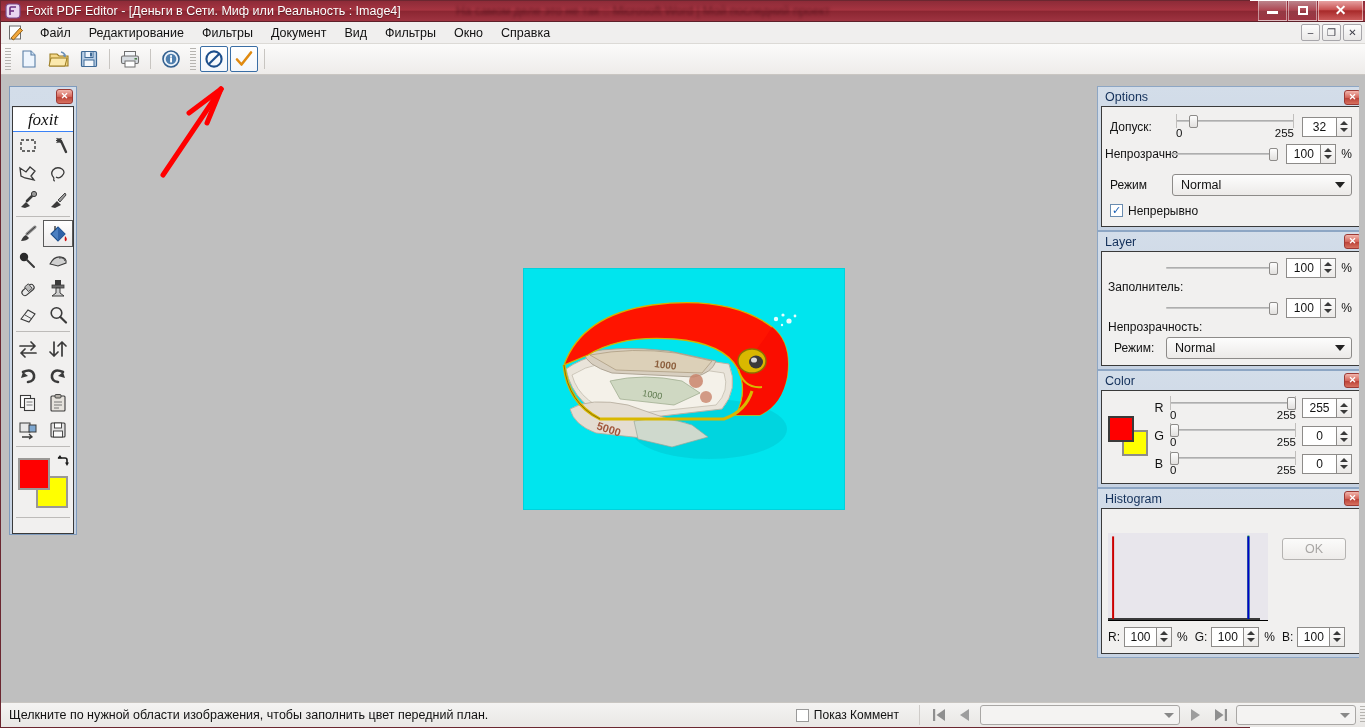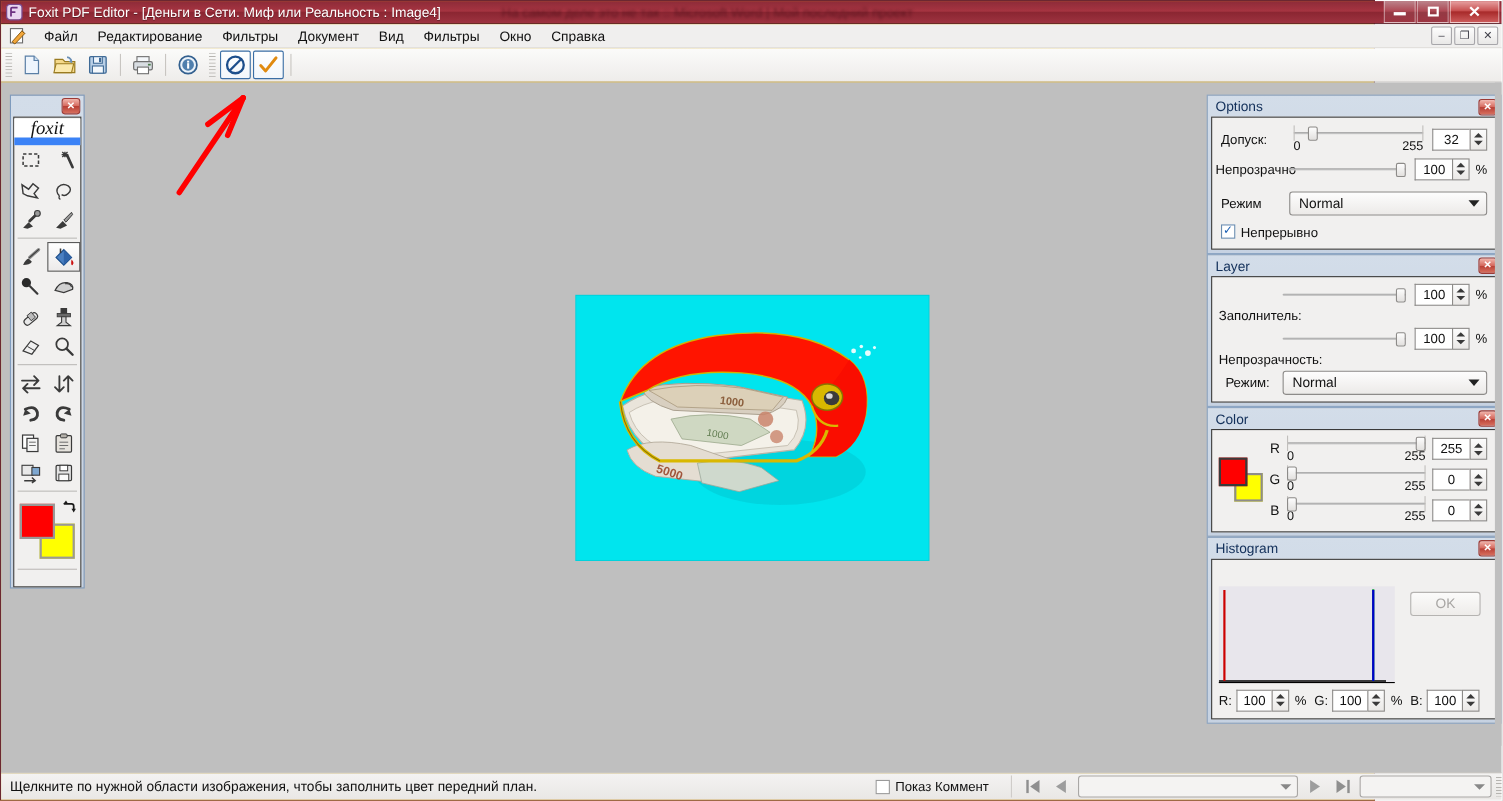--- a/index.html
+++ b/index.html
@@ -142,21 +142,21 @@
   .toolbox-body {
     background: #f1f0ef; border: 1px solid #3a3a3a;
     height: 428px; width: 62px; margin-top: 1px;
     display: flex; flex-direction: column; align-items: center;
     padding-top: 1px;
   }
   .foxit-logo {
     width: 60px; height: 24px; background: #fff;
     display: flex; align-items: center; justify-content: center;
     font-family: "Liberation Serif", serif; font-style: italic;
-    font-size: 17px; color: #111; border-bottom: 7px solid #3b82f6;
+    font-size: 17px; color: #111; border-bottom: 1px solid #3b82f6;
   }
   .tool-grid { display: grid; grid-template-columns: 30px 30px; }
   .tcell {
     width: 30px; height: 27px; display: flex; align-items: center; justify-content: center;
     border: 1px solid transparent;
   }
   .tcell.sel {
     border: 1px solid #5a5a5a;
     background: linear-gradient(to bottom, #ffffff, #eceaea);
   }

